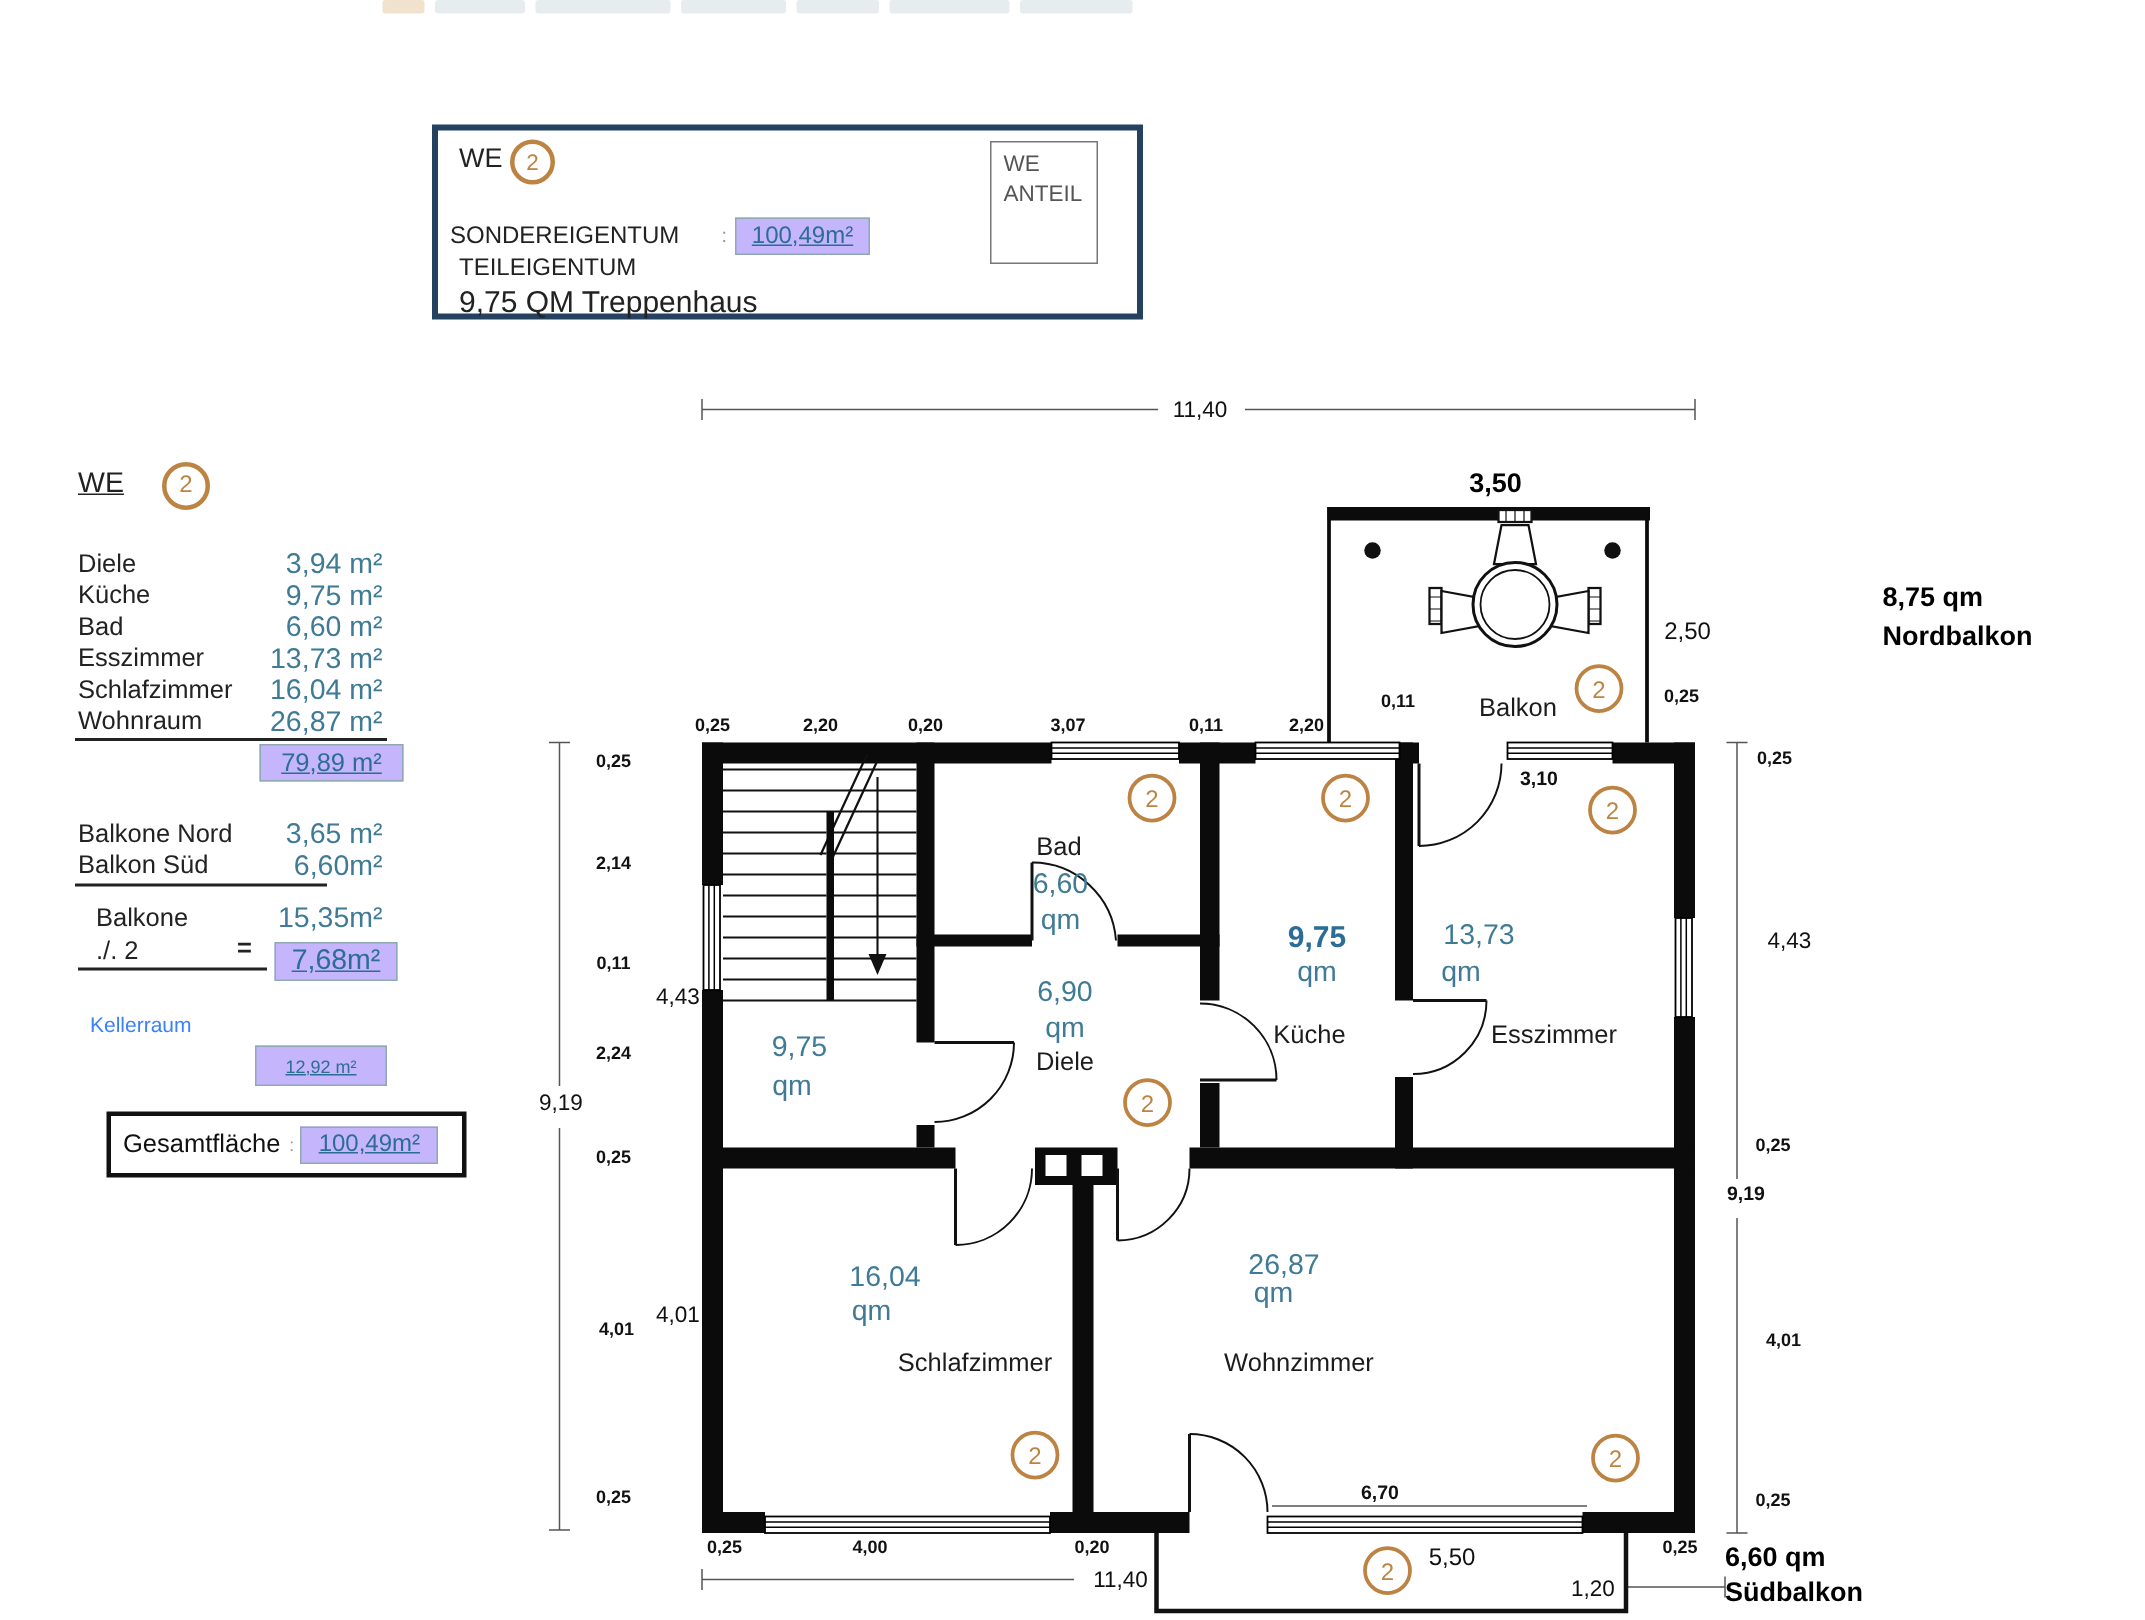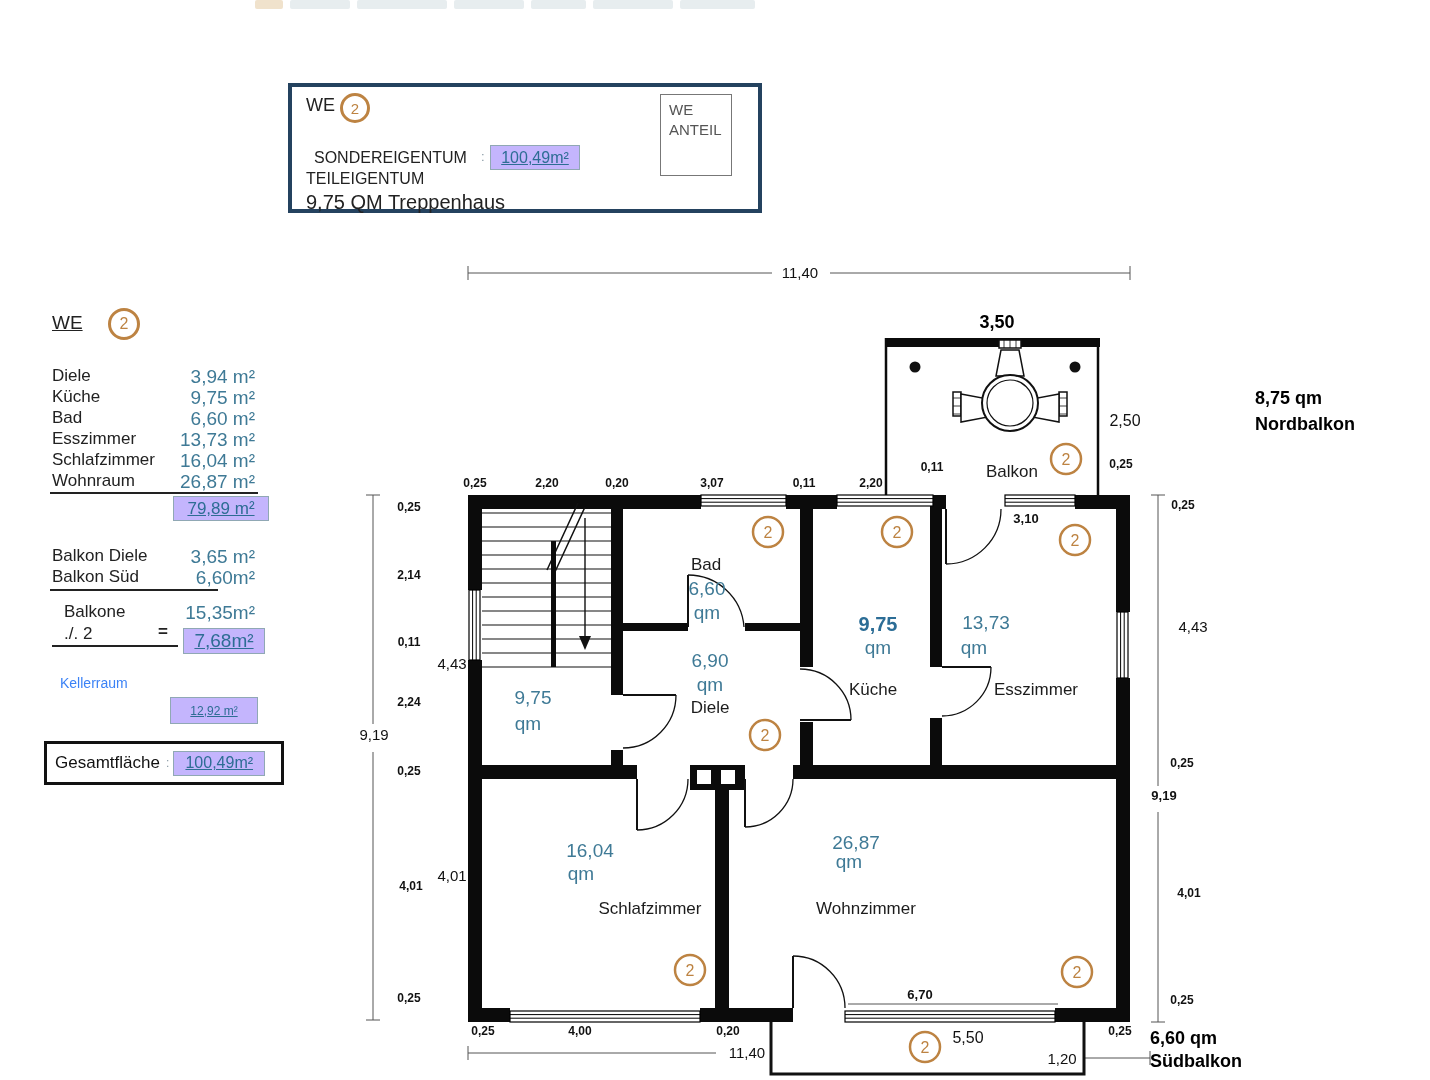--- a/index.html
+++ b/index.html
@@ -9,41 +9,41 @@
   .topstrip{left:255px;top:0;width:500px;height:9px;display:flex;gap:7px;}
   .topstrip .seg{height:9px;background:#e7edef;border-radius:2px;}
   .topstrip .warm{background:#f0e2cc;}
   
   .hdrbox{left:288px;top:83px;width:466px;height:122px;border:4px solid #24425f;background:#fff;}
   .hdr-we{left:14px;top:8px;font-size:18px;color:#222;}
   .circle{border:3px solid #bd8342;color:#bd8342;border-radius:50%;width:24px;height:24px;
     display:flex;align-items:center;justify-content:center;font-size:15px;background:#fff;}
   .hdr-circle{left:48px;top:6px;}
   .hdr-addr{left:96px;top:8px;font-size:16px;color:#222;line-height:19px;}
-  .hdr-sonder{left:22px;top:62px;font-size:16px;color:#222;}
+  .hdr-sonder{left:8px;top:62px;font-size:16px;color:#222;}
   .hdr-colon{left:189px;top:62px;font-size:13px;color:#8a9aa5;}
   .valbox{border:1.5px solid #90a8b4;color:#2d6d94;background:#c4b5fd;
     display:flex;align-items:center;justify-content:center;text-decoration:underline;}
   .hdr-valbox{left:198px;top:58px;width:88px;height:23px;font-size:16px;}
   .hdr-teil{left:14px;top:83px;font-size:16px;color:#222;}
   .hdr-trepp{left:14px;top:104px;font-size:20px;color:#222;}
   .anteilbox{left:368px;top:7px;width:72px;height:82px;border:1.5px solid #777;
     color:#555;font-size:15px;line-height:20px;padding:5px 0 0 8px;box-sizing:border-box;}
   
   .sum-we{left:52px;top:312px;font-size:19px;color:#222;text-decoration:underline;}
   .sum-circle{left:108px;top:308px;width:26px;height:26px;font-size:16px;}
   .row{left:52px;width:203px;display:flex;justify-content:space-between;font-size:17px;}
   .row .lbl{color:#222;}
   .row .val{color:#3f7a96;}
   .uline{border-top:2px solid #222;}
   .sumbox{left:173px;top:496px;width:94px;height:23px;font-size:17px;}
   .halfbox{left:183px;top:628px;width:80px;height:24px;font-size:19px;}
   .kellerlbl{left:60px;top:675px;font-size:14px;color:#3b82f6;}
   .kellerbox{left:170px;top:697px;width:86px;height:25px;font-size:12px;}
-  .totalbox{left:44px;top:741px;width:234px;height:38px;border:3px solid #111;
+  .totalbox{left:71px;top:741px;width:234px;height:38px;border:3px solid #111;
     display:flex;align-items:center;background:#fff;}
   .totalbox .tl{font-size:17px;color:#111;padding-left:8px;}
   .totalbox .tc{font-size:12px;color:#8a9aa5;padding:0 4px 0 6px;}
   .totalvb{width:90px;height:23px;font-size:16px;}
   
   .dim{font:bold 12px "Liberation Sans",sans-serif;fill:#111;}
   .dim13{font:bold 13px "Liberation Sans",sans-serif;fill:#111;}
   .dim2{font:15px "Liberation Sans",sans-serif;fill:#111;}
   .dim16{font:16px "Liberation Sans",sans-serif;fill:#111;}
   .big{font:bold 18px "Liberation Sans",sans-serif;fill:#000;}
@@ -105,21 +105,21 @@
   <span class="val">16,04 m²</span>
 </div>
 <div class="abs row" style="top:471px">
   <span class="lbl">Wohnraum</span>
   <span class="val">26,87 m²</span>
 </div>
 <div class="abs uline" style="left:50px;top:492px;width:208px"></div>
 <span class="abs valbox sumbox">79,89 m²</span>
 
 <div class="abs row" style="top:546px">
-  <span class="lbl">Balkon Diele</span>
+  <span class="lbl">Balkone Nord</span>
   <span class="val">3,65 m²</span>
 </div>
 <div class="abs row" style="top:567px">
   <span class="lbl">Balkon Süd</span>
   <span class="val">6,60m²</span>
 </div>
 <div class="abs uline" style="left:50px;top:589px;width:168px"></div>
 
 <div class="abs row" style="left:64px;top:602px;width:191px">
   <span class="lbl">Balkone</span>

